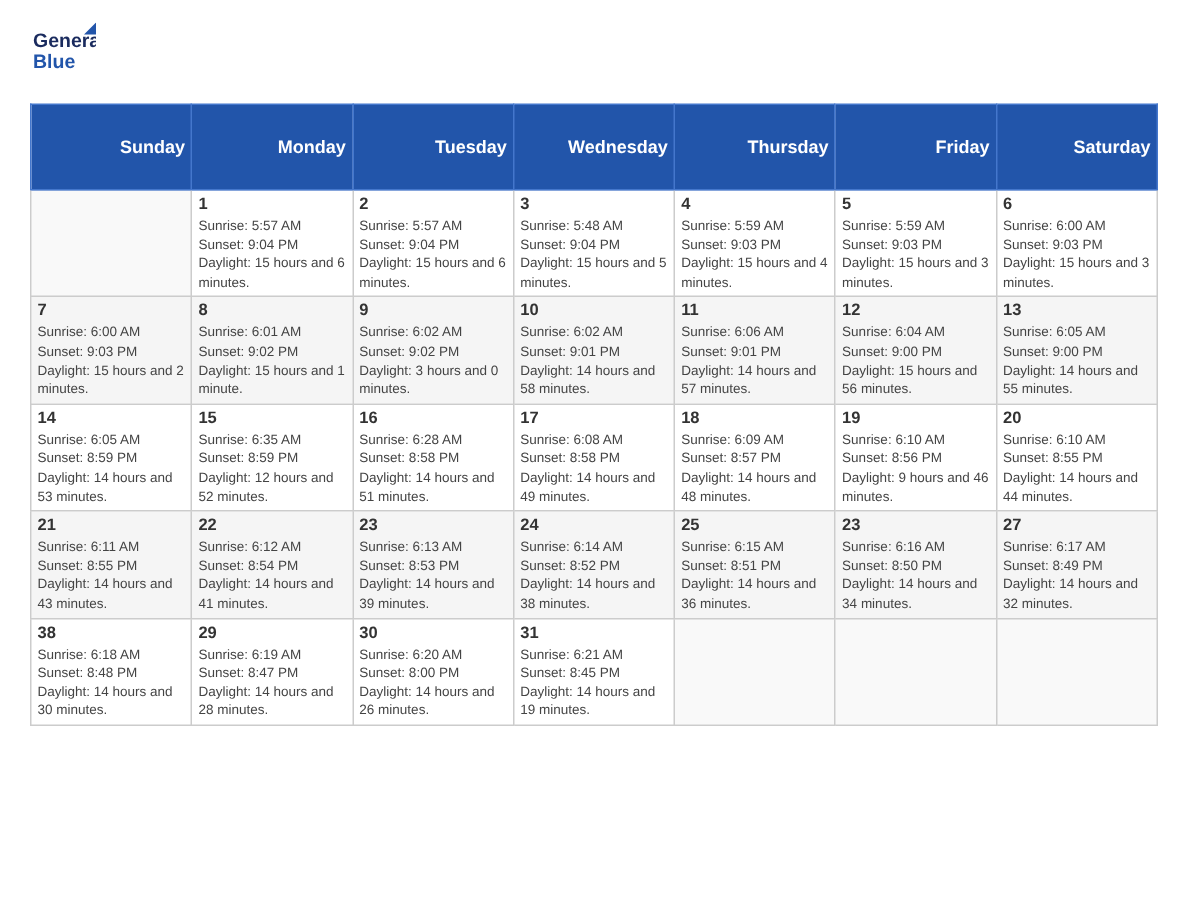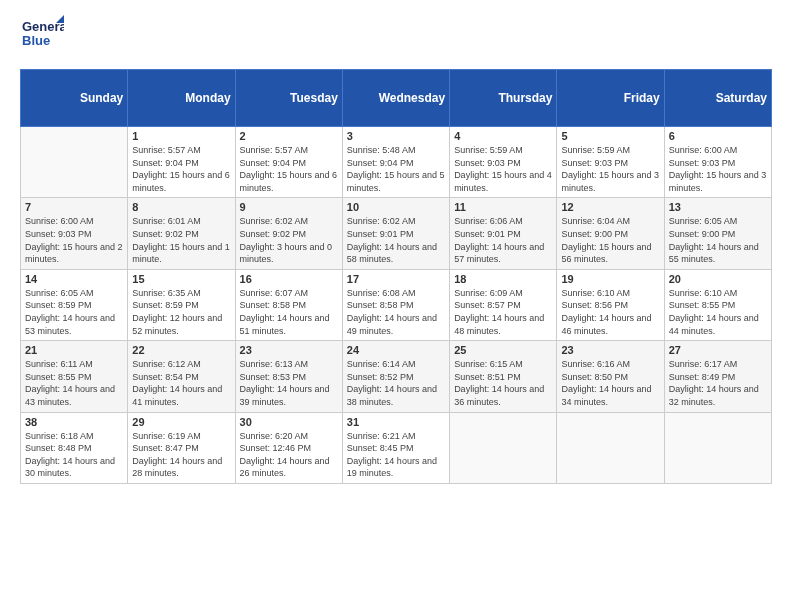--- a/index.html
+++ b/index.html
@@ -186,21 +186,21 @@
         <span class="day-num">15</span>
         <div class="day-info">
           <span>Sunrise: 6:35 AM</span><br>
           <span>Sunset: 8:59 PM</span><br>
           <span>Daylight: 12 hours and 52 minutes.</span>
         </div>
       </td>
           <td>
         <span class="day-num">16</span>
         <div class="day-info">
-          <span>Sunrise: 6:07 AM</span><br>
+          <span>Sunrise: 6:28 AM</span><br>
           <span>Sunset: 8:58 PM</span><br>
           <span>Daylight: 14 hours and 51 minutes.</span>
         </div>
       </td>
           <td>
         <span class="day-num">17</span>
         <div class="day-info">
           <span>Sunrise: 6:08 AM</span><br>
           <span>Sunset: 8:58 PM</span><br>
           <span>Daylight: 14 hours and 49 minutes.</span>
@@ -212,21 +212,21 @@
           <span>Sunrise: 6:09 AM</span><br>
           <span>Sunset: 8:57 PM</span><br>
           <span>Daylight: 14 hours and 48 minutes.</span>
         </div>
       </td>
           <td>
         <span class="day-num">19</span>
         <div class="day-info">
           <span>Sunrise: 6:10 AM</span><br>
           <span>Sunset: 8:56 PM</span><br>
-          <span>Daylight: 14 hours and 46 minutes.</span>
+          <span>Daylight: 9 hours and 46 minutes.</span>
         </div>
       </td>
           <td>
         <span class="day-num">20</span>
         <div class="day-info">
           <span>Sunrise: 6:10 AM</span><br>
           <span>Sunset: 8:55 PM</span><br>
           <span>Daylight: 14 hours and 44 minutes.</span>
         </div>
       </td>
@@ -303,21 +303,21 @@
         <div class="day-info">
           <span>Sunrise: 6:19 AM</span><br>
           <span>Sunset: 8:47 PM</span><br>
           <span>Daylight: 14 hours and 28 minutes.</span>
         </div>
       </td>
           <td>
         <span class="day-num">30</span>
         <div class="day-info">
           <span>Sunrise: 6:20 AM</span><br>
-          <span>Sunset: 12:46 PM</span><br>
+          <span>Sunset: 8:00 PM</span><br>
           <span>Daylight: 14 hours and 26 minutes.</span>
         </div>
       </td>
           <td>
         <span class="day-num">31</span>
         <div class="day-info">
           <span>Sunrise: 6:21 AM</span><br>
           <span>Sunset: 8:45 PM</span><br>
           <span>Daylight: 14 hours and 19 minutes.</span>
         </div>

